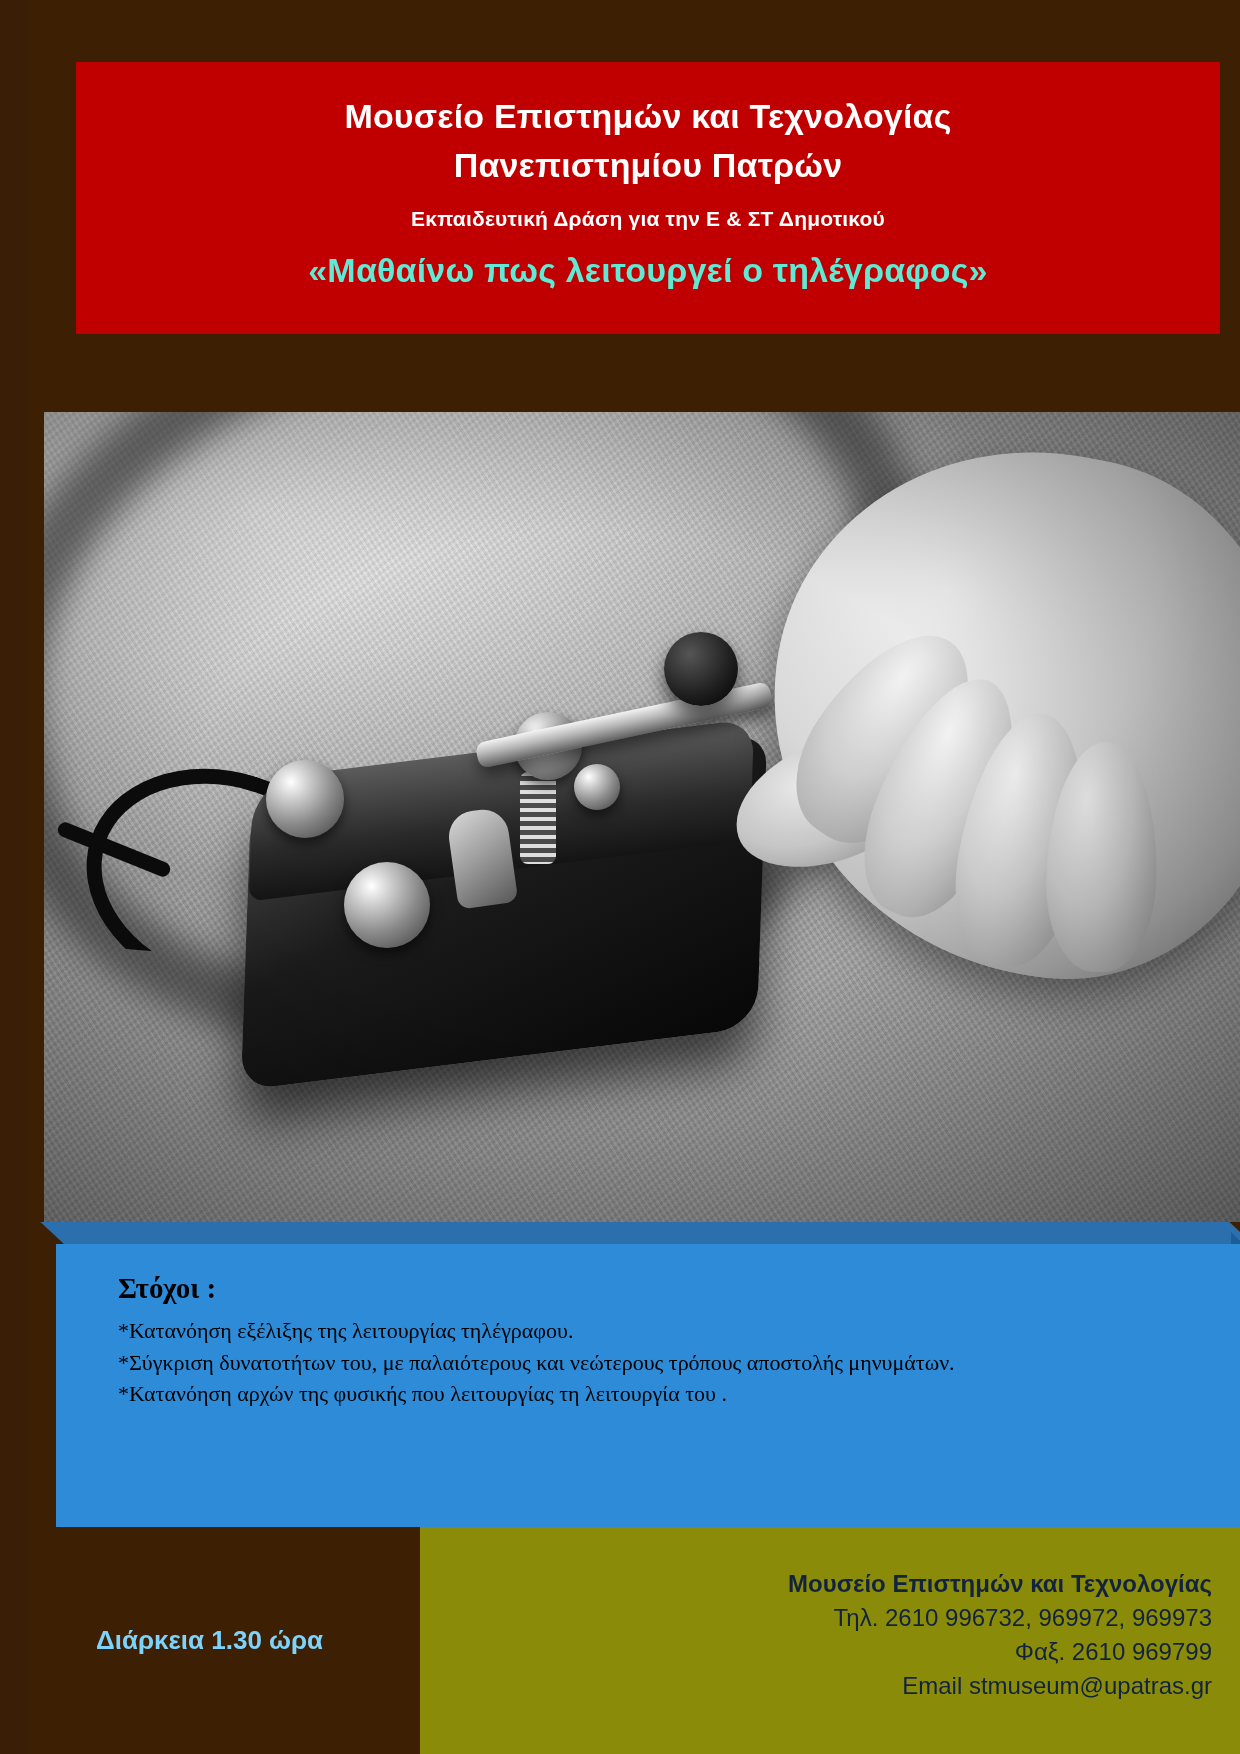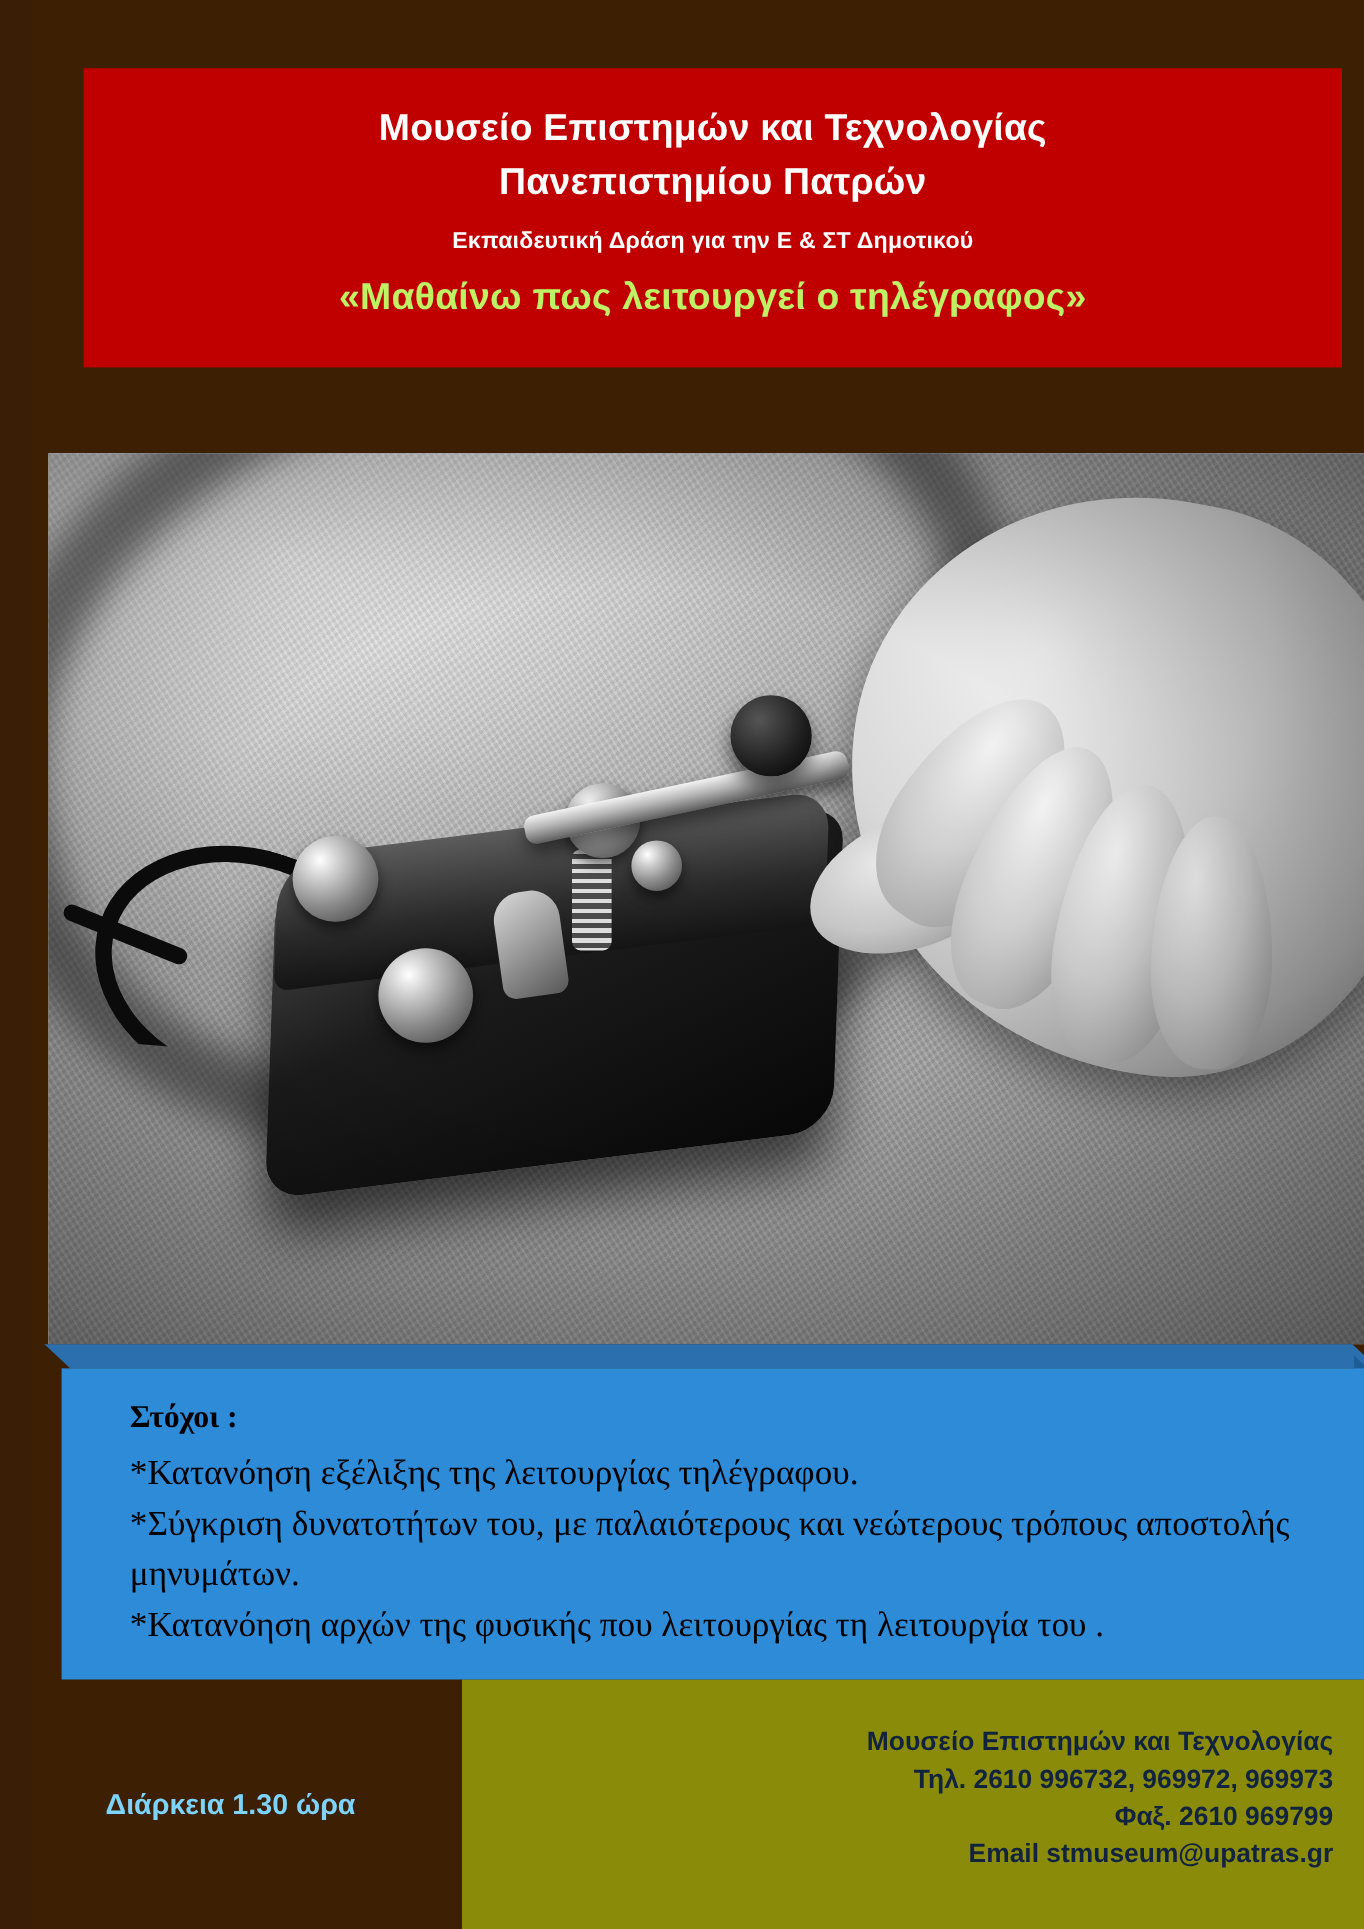--- a/index.html
+++ b/index.html
@@ -42,21 +42,21 @@
     letter-spacing: 0.2px;
   }
   .header-sub {
     color: #ffffff;
     font-size: 21px;
     font-weight: bold;
     margin-top: 16px;
     letter-spacing: 0.2px;
   }
   .header-quote {
-    color: #bef264;
+    color: #5eead4;
     font-size: 34px;
     font-weight: bold;
     margin-top: 20px;
     letter-spacing: 0.2px;
   }
 
   
   .photo {
     position: absolute;
     left: 16px;
@@ -270,21 +270,21 @@
     padding: 28px 56px 0 62px;
     color: #000;
     font-family: "Liberation Serif", serif;
   }
   .goals-title {
     font-size: 29px;
     font-weight: bold;
     margin-bottom: 10px;
   }
   .goal-line {
-    font-size: 32px;
+    font-size: 22px;
     line-height: 1.44;
   }
 
   
   .footer-left {
     position: absolute;
     left: 0;
     top: 1527px;
     width: 392px;
     height: 227px;
@@ -308,21 +308,21 @@
     box-sizing: border-box;
     padding: 40px 56px 0 0;
     text-align: right;
   }
   .footer-line {
     color: #12233f;
     font-size: 24px;
     line-height: 1.42;
     font-weight: bold;
   }
-  .footer-line.small { font-weight: bold; }
+  .footer-line.small { font-weight: normal; }
 </style>
 </head>
 <body>
 
 <div class="poster">
 
   <div class="header-band">
     <div class="header-title">
       <div>Μουσείο Επιστημών και Τεχνολογίας</div>
       <div>Πανεπιστημίου Πατρών</div>

